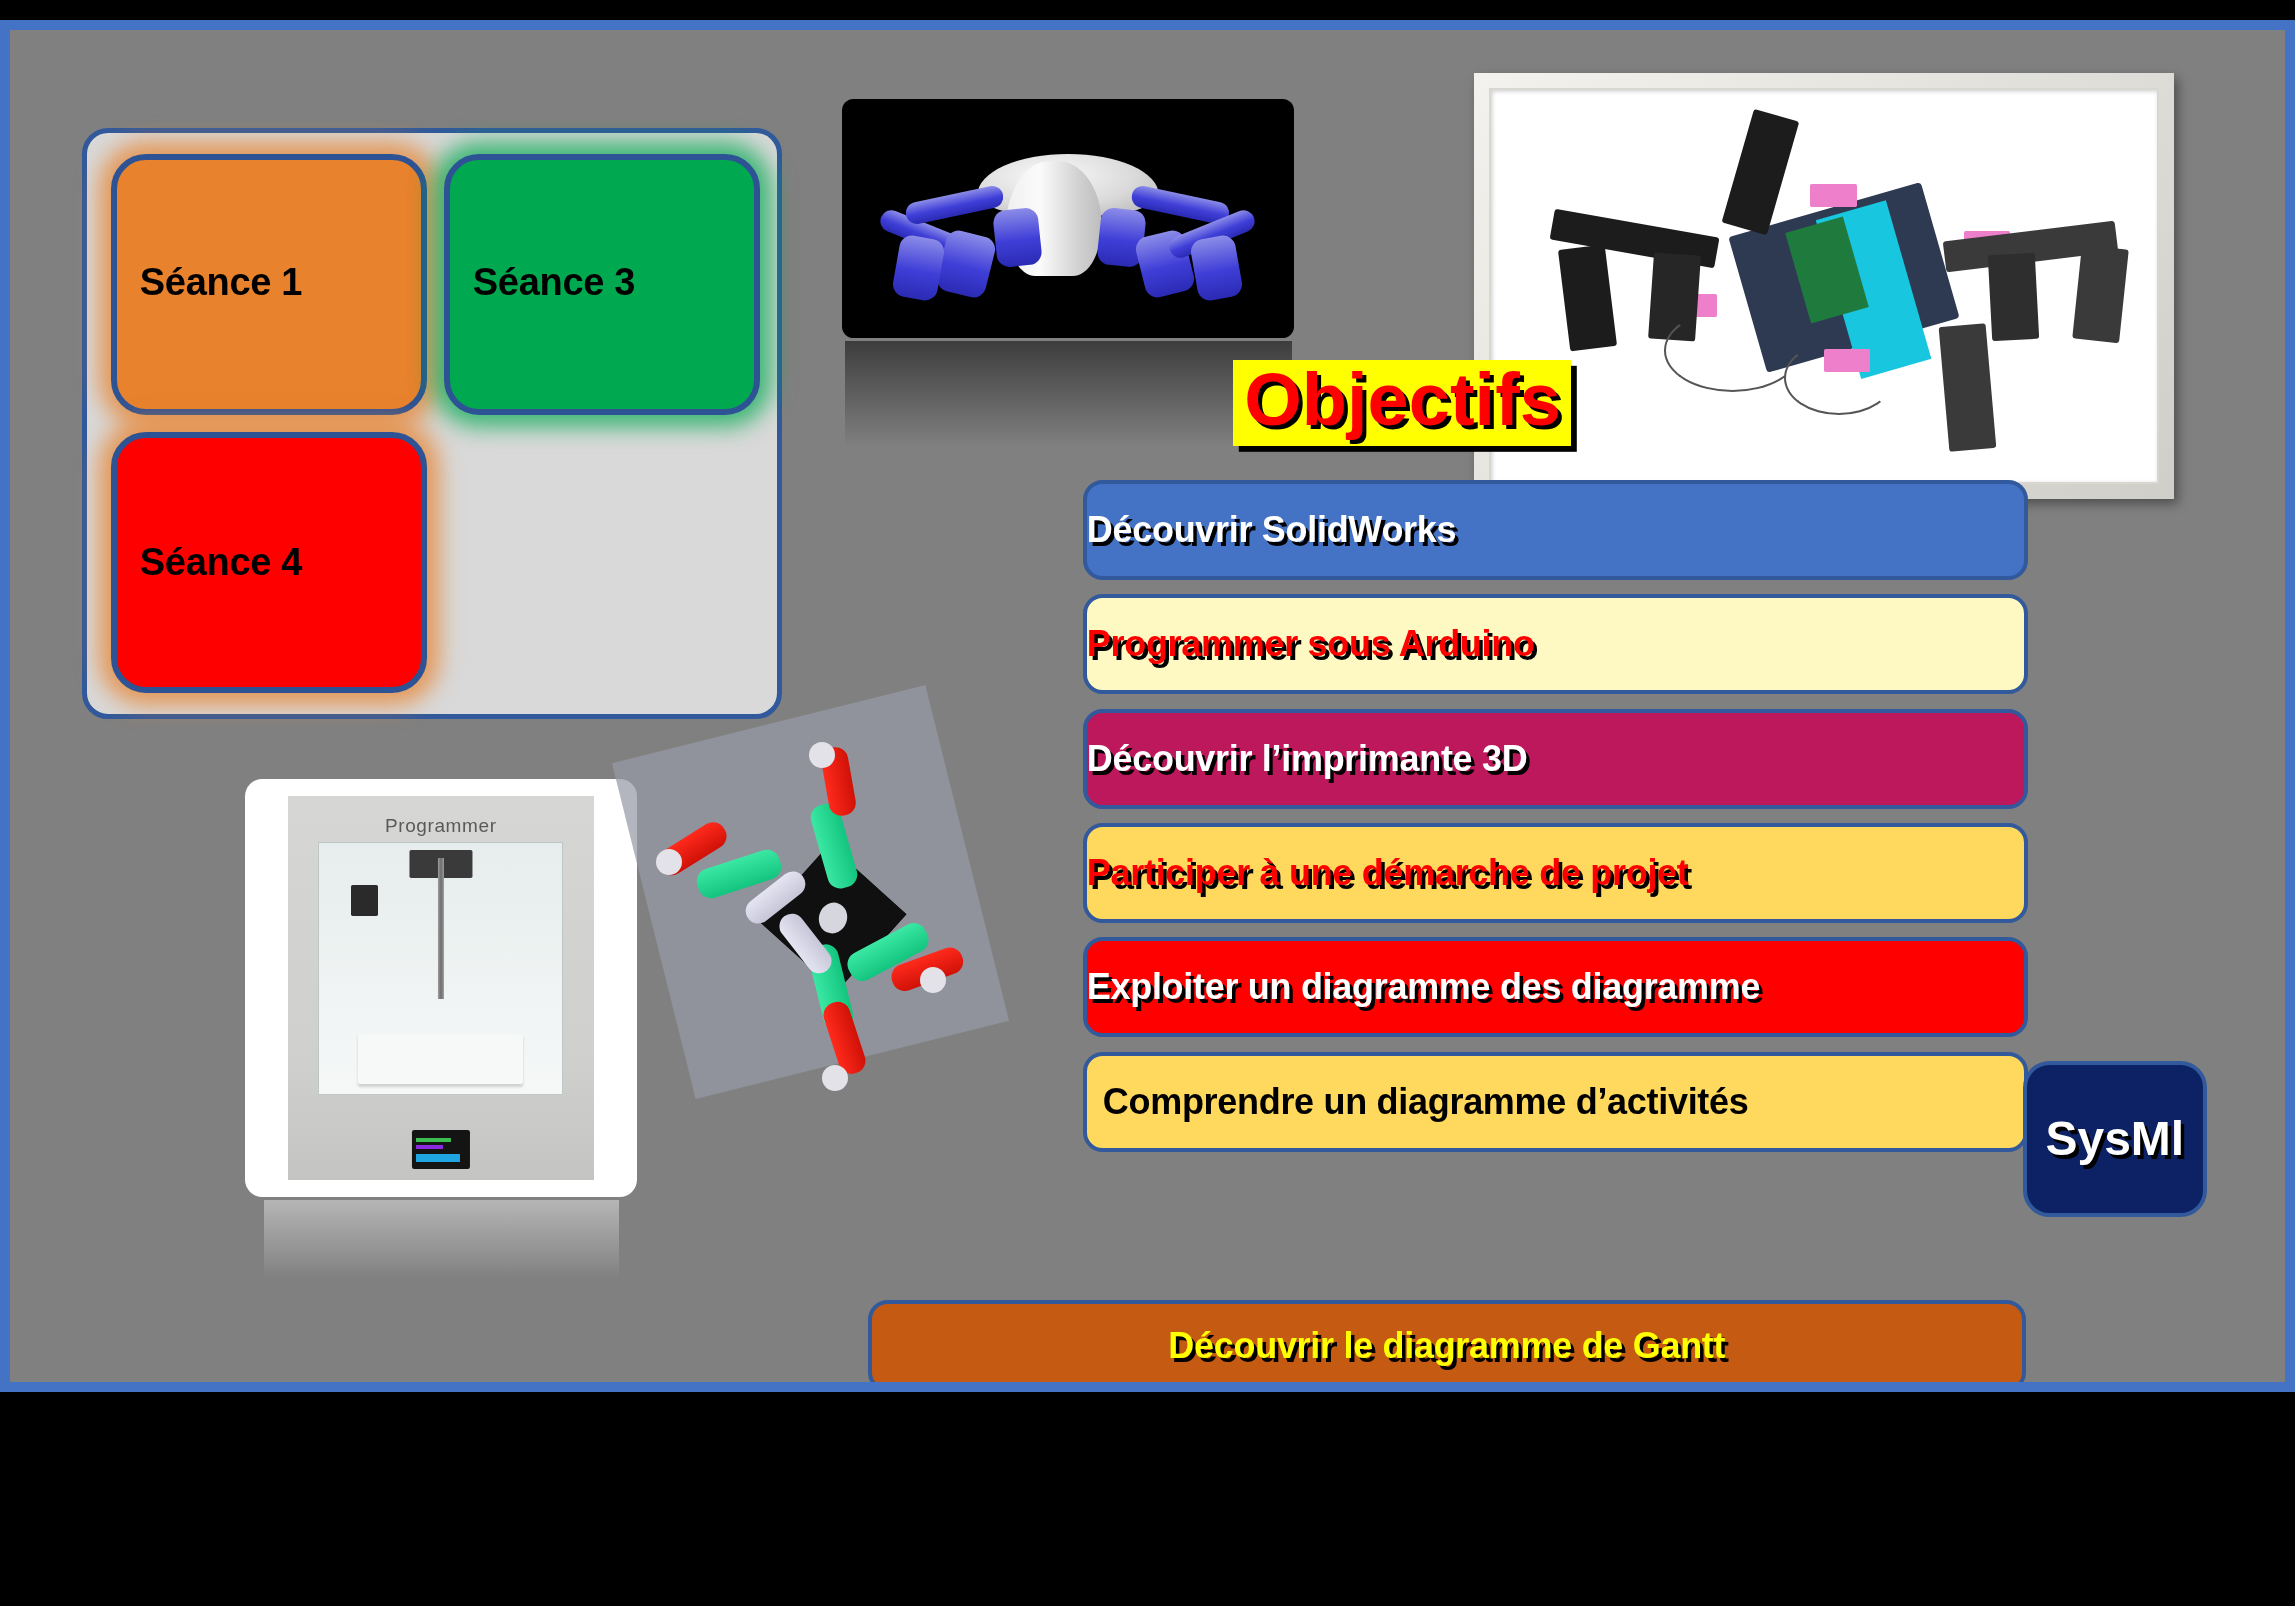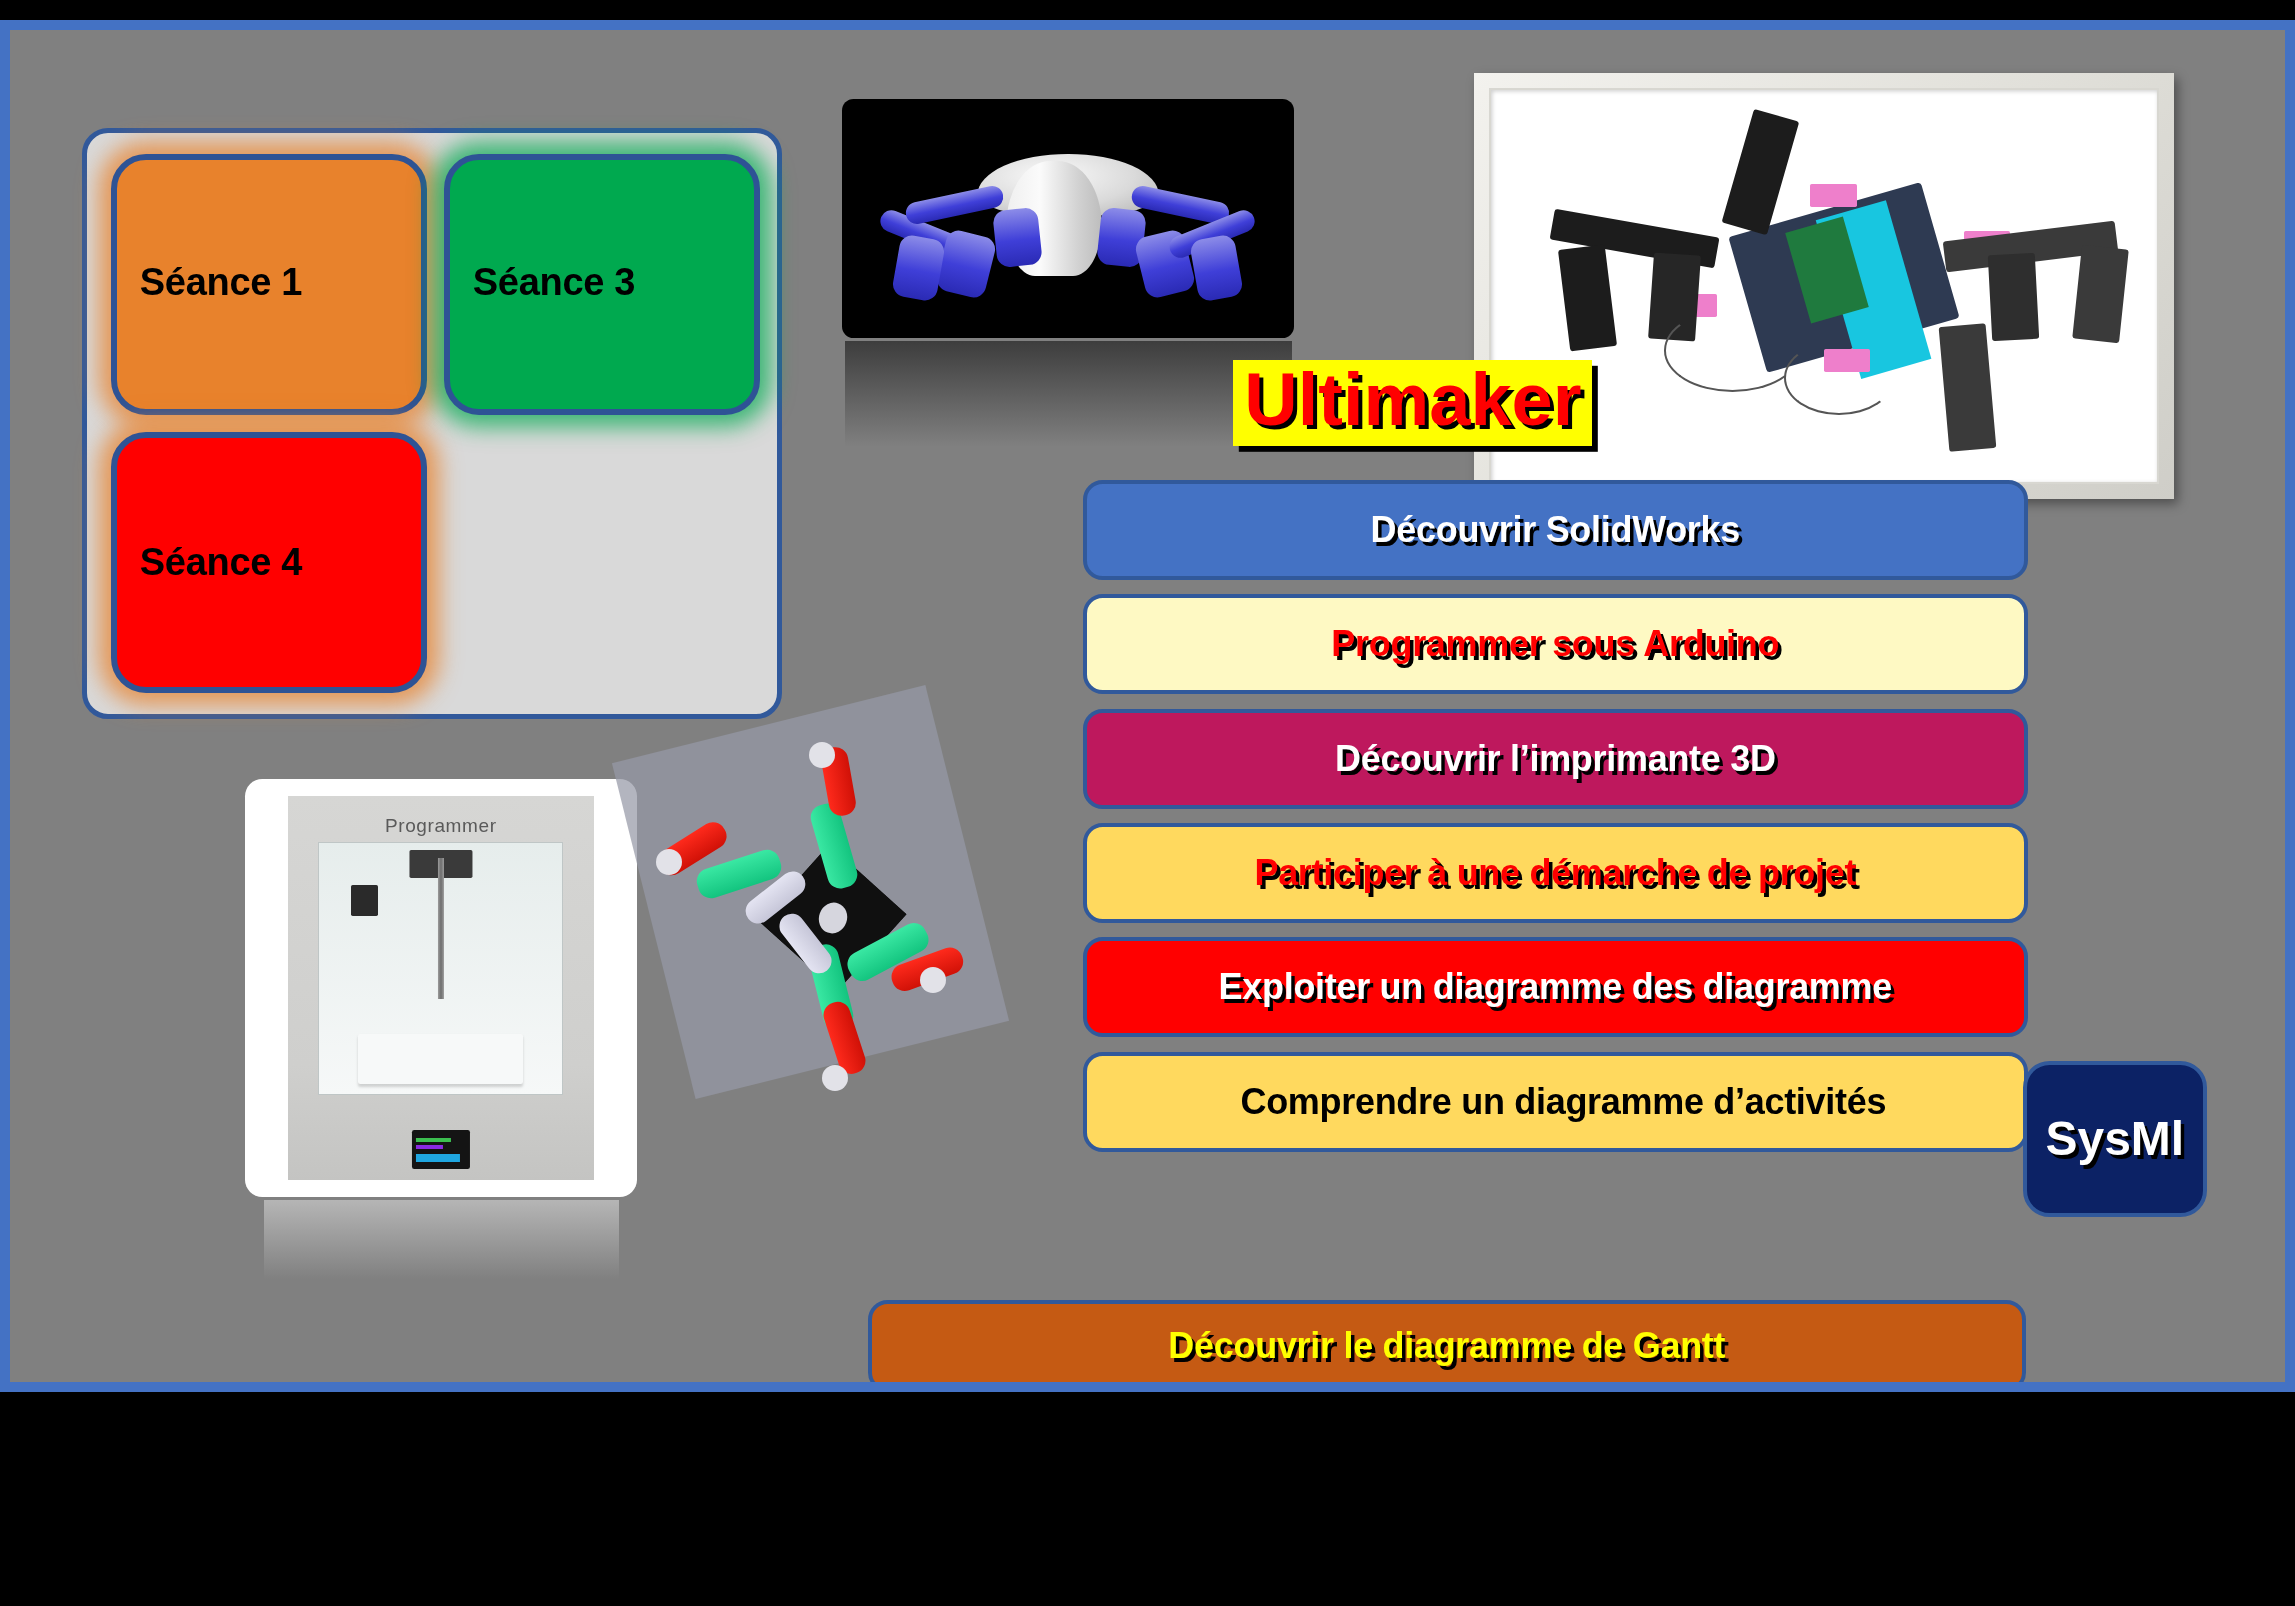--- a/index.html
+++ b/index.html
@@ -353,21 +353,20 @@
   }
   .obj-bar {
     position: relative;
     height: 100px;
     margin-bottom: 14.4px;
     border: 4.6px solid #31599B;
     border-radius: 19.6px;
     box-sizing: border-box;
     display: flex;
     align-items: center;
-    justify-content: center;
   }
   .obj-label {
     font-size: 36px;
     font-weight: bold;
     white-space: nowrap;
     letter-spacing: -0.3px;
   }
   .sh-black   { text-shadow: 3.5px 3.5px 0 #000; }
   .sh-none    { text-shadow: none; }
   .txt-white  { color: #FFFFFF; }
@@ -514,21 +513,21 @@
 
       <div class="cad-limb cad-green" style="left:167px;top:225px;transform:rotate(-14deg);"></div>
       <div class="cad-limb cad-red" style="left:182px;top:282px;transform:rotate(-18deg);width:26.5px;height:74px;"></div>
       <div class="cad-foot" style="left:173px;top:346px;"></div>
 
       <div class="cad-limb cad-white" style="left:114px;top:144px;transform:rotate(52deg);width:25px;height:69px;"></div>
       <div class="cad-limb cad-white" style="left:144px;top:190px;transform:rotate(-38deg);width:25px;height:69px;"></div>
     </div>
 
     <div id="objectifs-title">
-      <div class="title-text">Ultimaker</div>
+      <div class="title-text">Objectifs</div>
     </div>
 
     <div id="objectives-list">
 
       <div class="obj-bar" style="background:#4472C4;">
         <span class="obj-label txt-white sh-black">Découvrir SolidWorks</span>
       </div>
 
       <div class="obj-bar" style="background:#fef9c3;">
         <span class="obj-label txt-red sh-black">Programmer sous Arduino</span>

